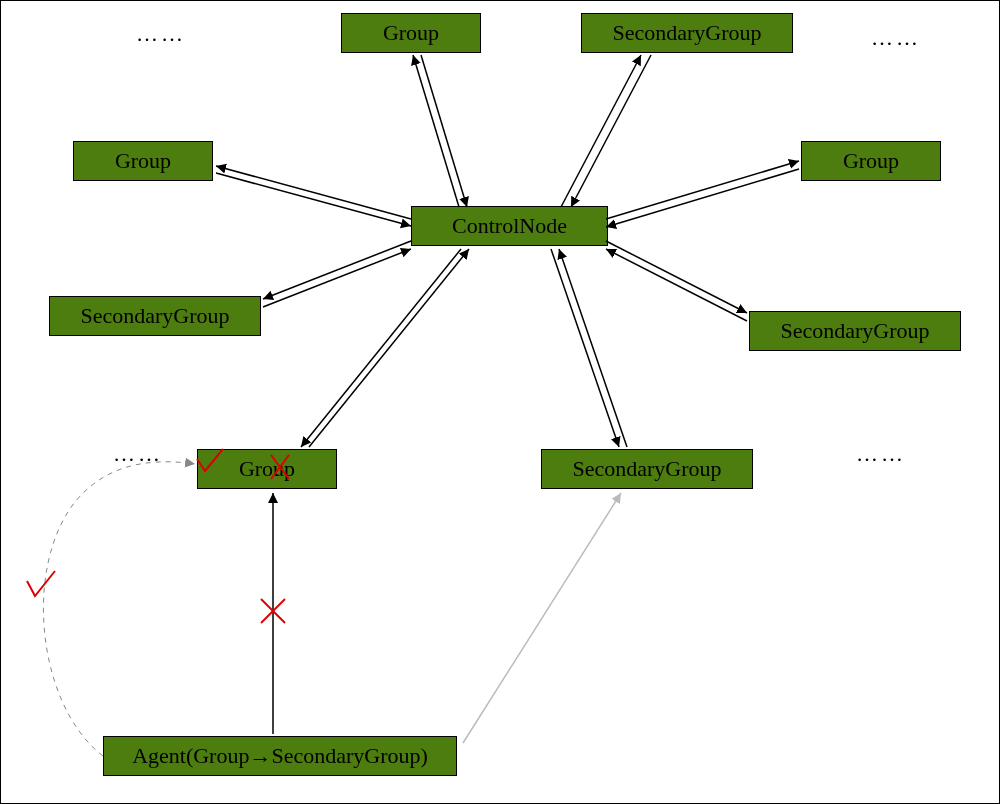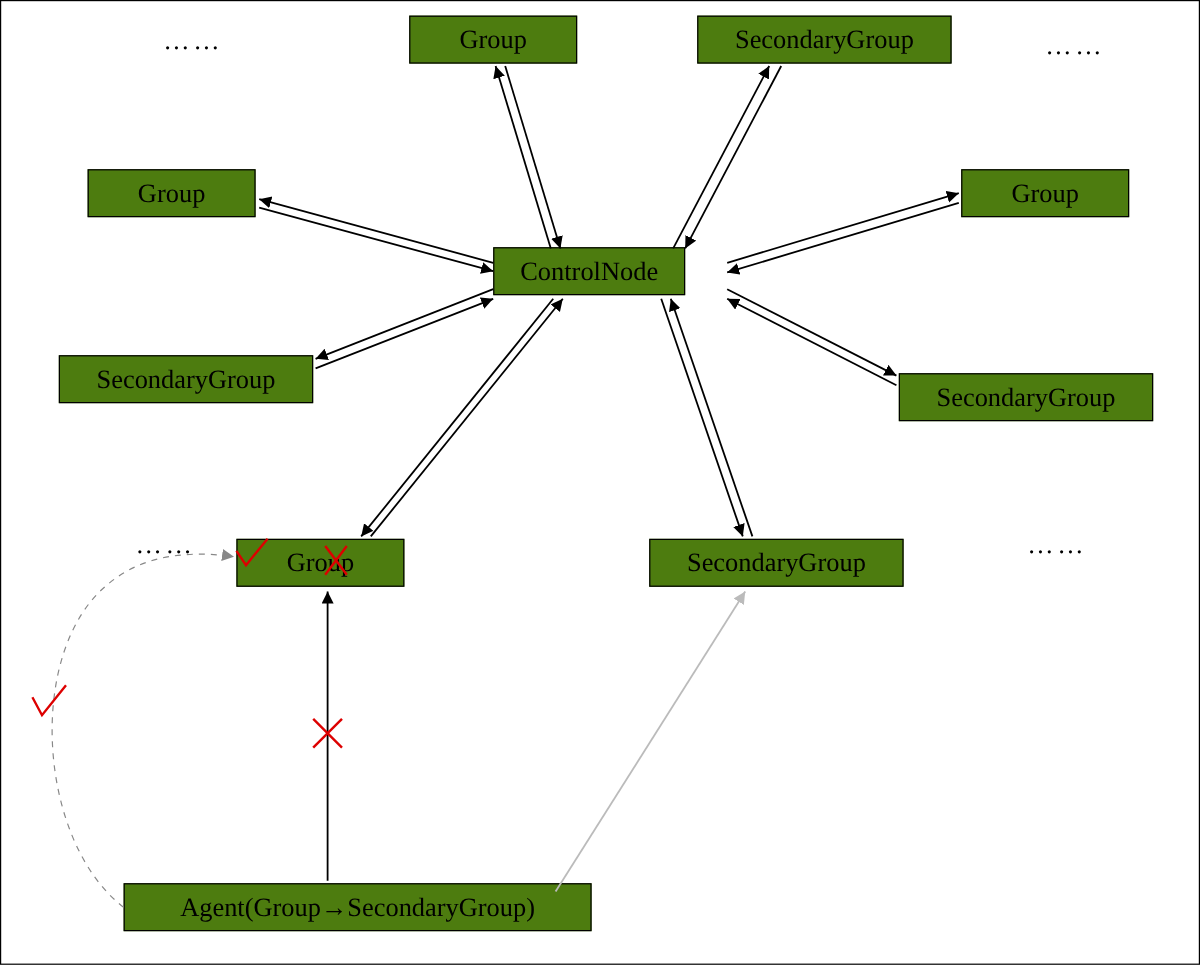--- a/index.html
+++ b/index.html
@@ -44,29 +44,29 @@
 <div class="dots" style="left:870px; top:24px;">……</div>
 <div class="dots" style="left:112px; top:440px;">……</div>
 <div class="dots" style="left:855px; top:440px;">……</div>
 
 <div class="node" style="left:340px; top:12px; width:140px;">Group</div>
 <div class="node" style="left:580px; top:12px; width:212px;">SecondaryGroup</div>
 
 <div class="node" style="left:72px; top:140px; width:140px;">Group</div>
 <div class="node" style="left:800px; top:140px; width:140px;">Group</div>
 
-<div class="node" style="left:410px; top:205px; width:160px;">ControlNode</div>
+<div class="node" style="left:410px; top:205px; width:197px;">ControlNode</div>
 
 <div class="node" style="left:48px; top:295px; width:212px;">SecondaryGroup</div>
 <div class="node" style="left:748px; top:310px; width:212px;">SecondaryGroup</div>
 
 <div class="node" style="left:196px; top:448px; width:140px;">Group</div>
 <div class="node" style="left:540px; top:448px; width:212px;">SecondaryGroup</div>
 
-<div class="node" style="left:102px; top:735px; width:390px;text-align:center;">Agent(Group→SecondaryGroup)</div>
+<div class="node" style="left:102px; top:735px; width:354px;text-align:center;">Agent(Group→SecondaryGroup)</div>
 
 <svg class="overlay">
   <defs>
 
     <marker id="arrow" markerWidth="12" markerHeight="12" refX="10" refY="5" orient="auto" markerUnits="userSpaceOnUse">
       <path d="M 0 0 L 10 5 L 0 10 z" fill="#000"></path>
     </marker>
 
     <marker id="arrow-light" markerWidth="12" markerHeight="12" refX="10" refY="5" orient="auto" markerUnits="userSpaceOnUse">
       <path d="M 0 0 L 10 5 L 0 10 z" fill="#bbb"></path>

